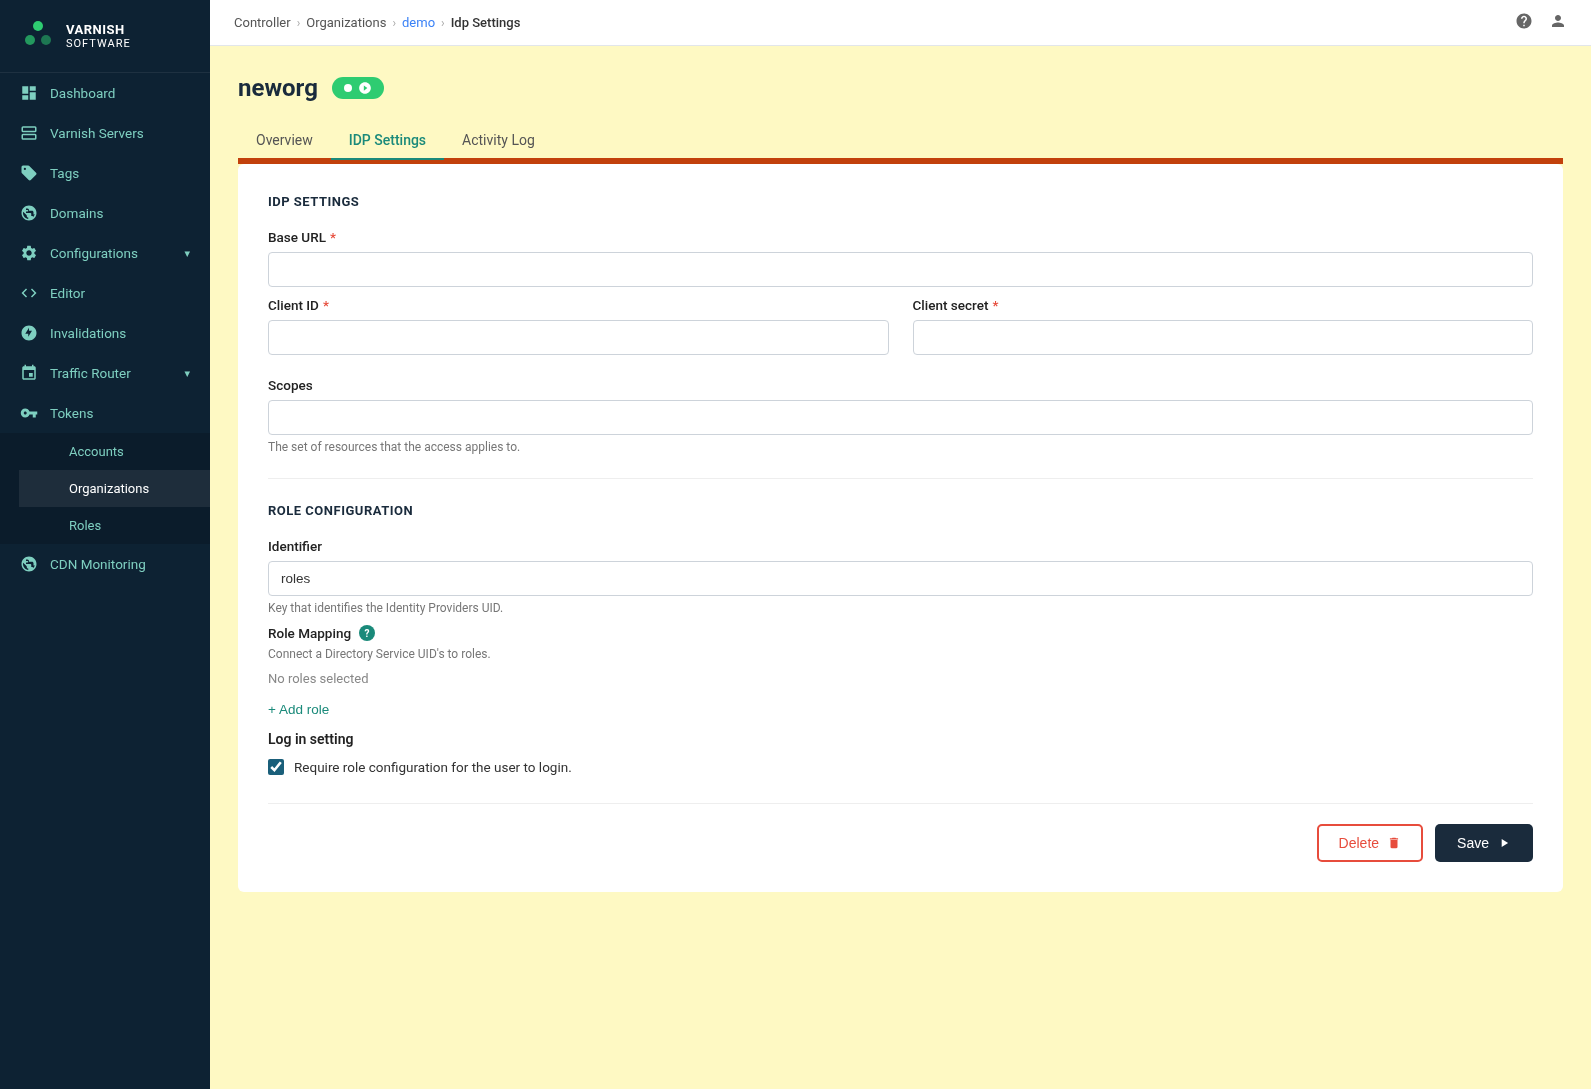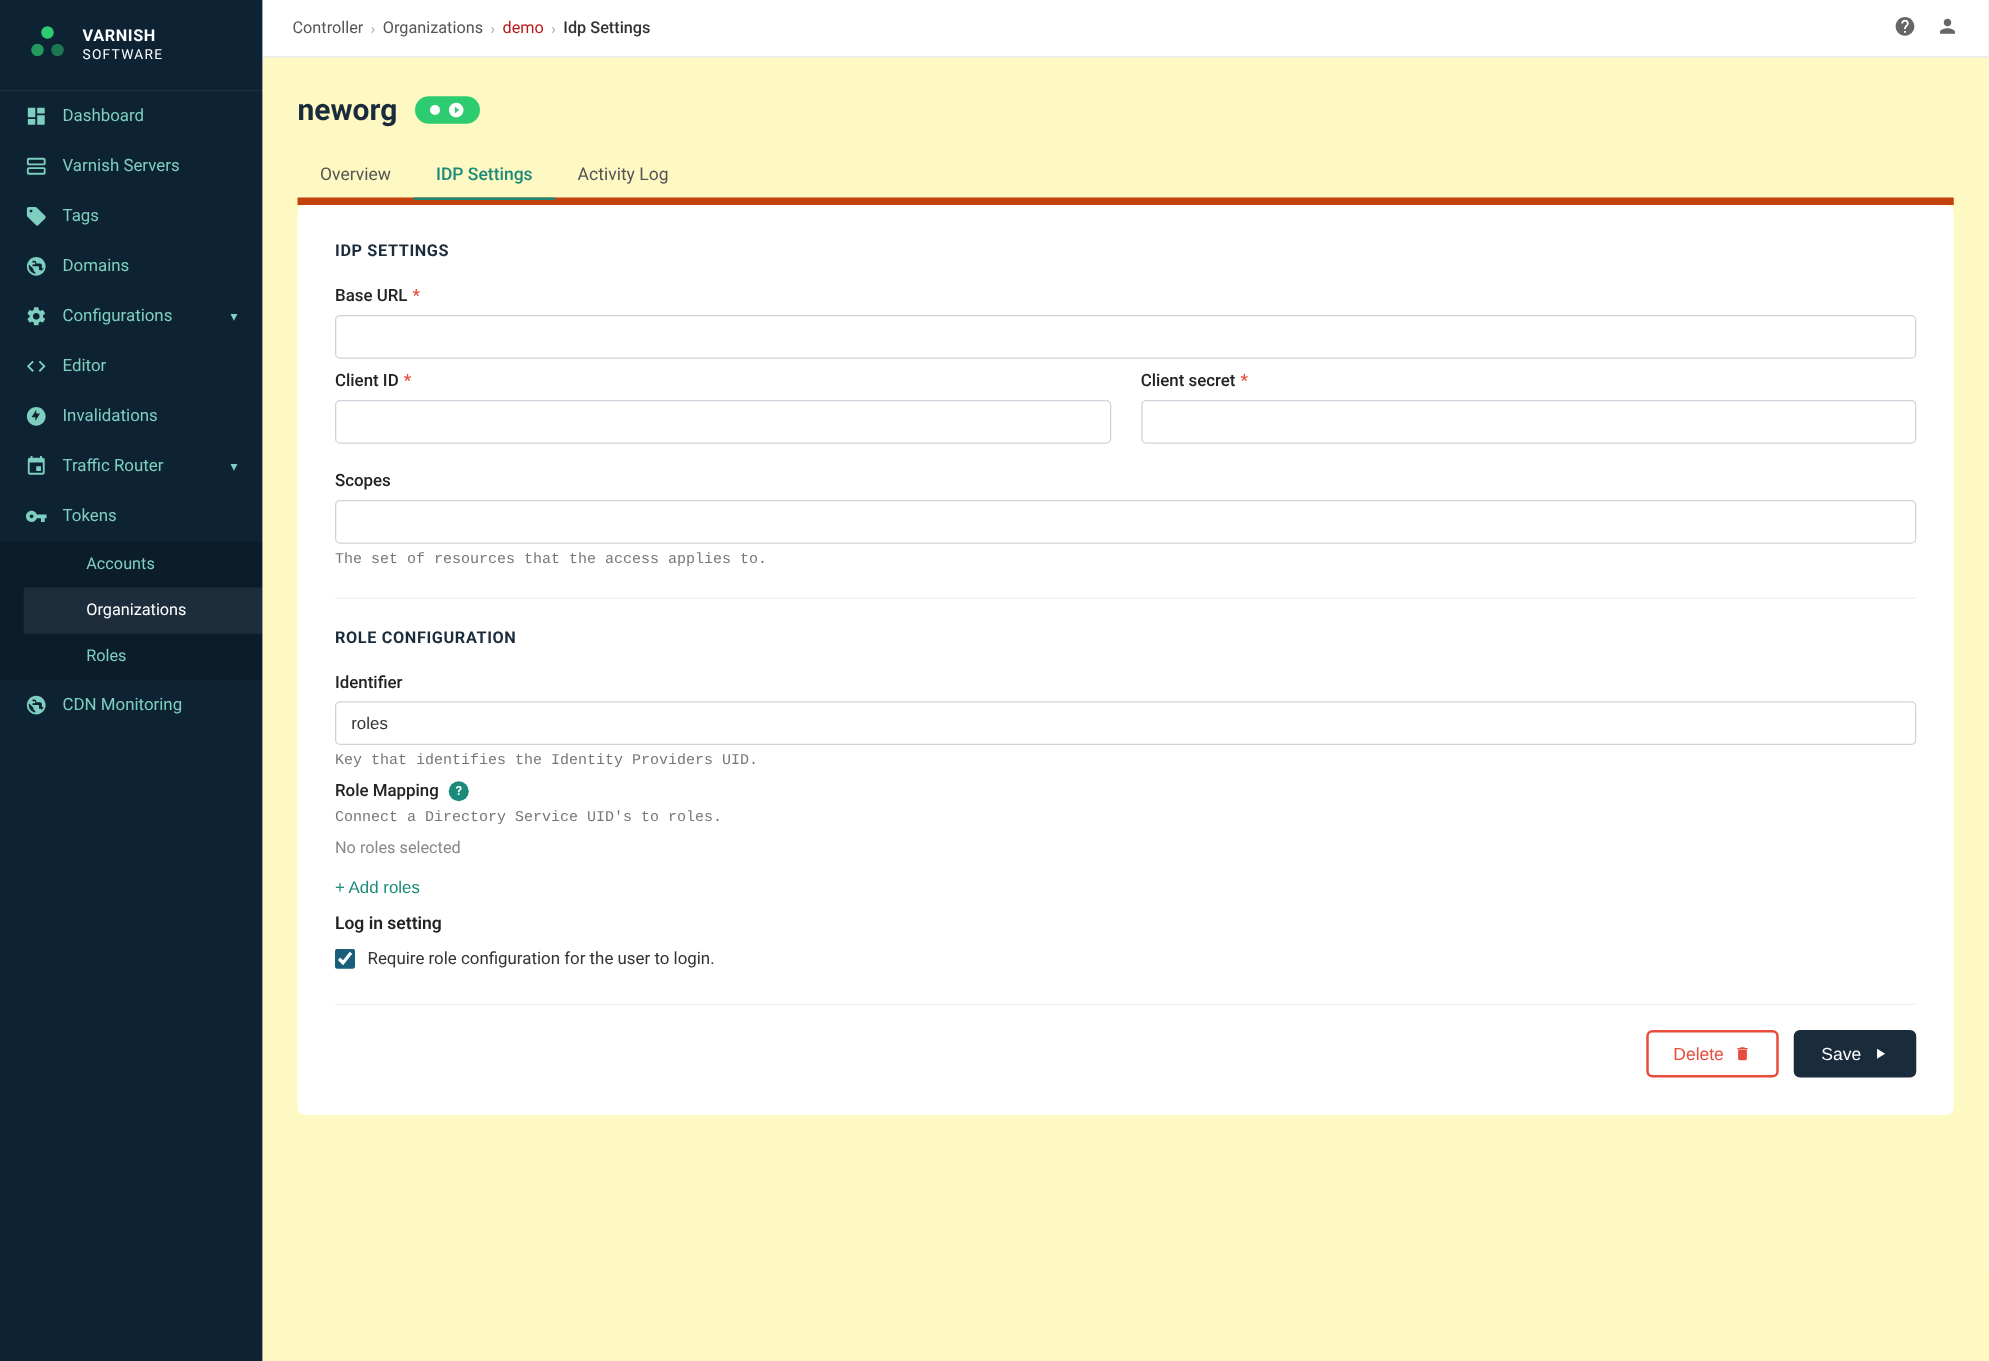--- a/index.html
+++ b/index.html
@@ -168,21 +168,21 @@
       width: 100%;
       padding: 9px 12px;
       border: 1px solid #cdd3da;
       border-radius: 4px;
       font-size: 13.5px;
       color: #333;
       outline: none;
       background: #fff;
       transition: border 0.15s;
     }
-    .form-hint { font-size: 12px; color: #777; margin-top: 5px; font-family: Liberation Mono, monospace; }
+    .form-hint { font-size: 12px; color: #777; margin-top: 5px; }
 
     .form-row {
       display: grid;
       grid-template-columns: 1fr 1fr;
       gap: 24px;
       margin-bottom: 22px;
     }
 
     .divider { border: none; border-top: 1px solid #eee; margin: 24px 0; }
 
@@ -384,21 +384,21 @@
 </aside>
 
 <div class="main">
 
   <div class="topbar">
     <nav class="breadcrumb">
       <span style="cursor:pointer;color:#555;">Controller</span>
       <span class="breadcrumb-sep">›</span>
       <span style="cursor:pointer;color:#555;">Organizations</span>
       <span class="breadcrumb-sep">›</span>
-      <span style="cursor:pointer;color:#b91c1c;">demo</span>
+      <span style="cursor:pointer;color:#3b82f6;">demo</span>
       <span class="breadcrumb-sep">›</span>
       <span class="breadcrumb-current">Idp Settings</span>
     </nav>
     <div class="topbar-icons">
       <span class="topbar-icon">
         <svg width="18" height="18" viewBox="0 0 24 24" fill="#666">
             <path d="M12 2C6.48 2 2 6.48 2 12s4.48 10 10 10 10-4.48 10-10S17.52 2 12 2zm1 17h-2v-2h2v2zm2.07-7.75l-.9.92C13.45 12.9 13 13.5 13 15h-2v-.5c0-1.1.45-2.1 1.17-2.83l1.24-1.26c.37-.36.59-.86.59-1.41 0-1.1-.9-2-2-2s-2 .9-2 2H8c0-2.21 1.79-4 4-4s4 1.79 4 4c0 .88-.36 1.68-.93 2.25z"></path>
           </svg>
       </span>
       <span class="topbar-icon">
@@ -472,21 +472,21 @@
         <div class="form-hint">Key that identifies the Identity Providers UID.</div>
       </div>
 
       <div class="form-group">
         <div class="role-mapping-header">
           <label class="form-label" style="margin-bottom:0;">Role Mapping</label>
           <span class="help-icon">?</span>
         </div>
         <div class="form-hint" style="margin-top:4px; margin-bottom:8px;">Connect a Directory Service UID's to roles.</div>
         <div class="no-roles">No roles selected</div>
-        <button class="add-role-btn">+ Add roles</button>
+        <button class="add-role-btn">+ Add role</button>
       </div>
 
       <div class="form-group">
         <div class="log-in-setting">Log in setting</div>
         <div class="checkbox-row">
           <input type="checkbox" class="checkbox-input" checked="" style="">
           <label>Require role configuration for the user to login.</label>
         </div>
       </div>
 

